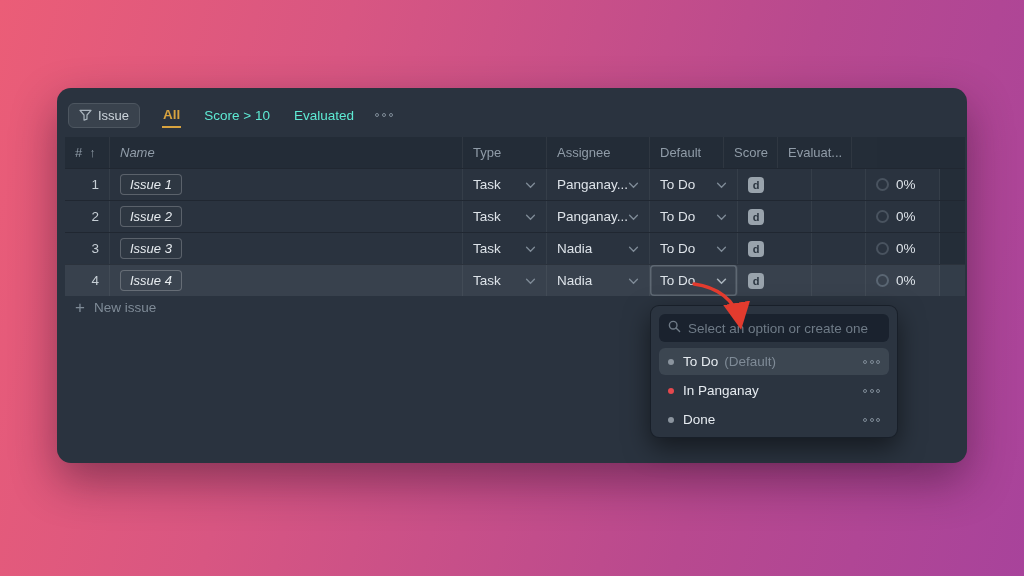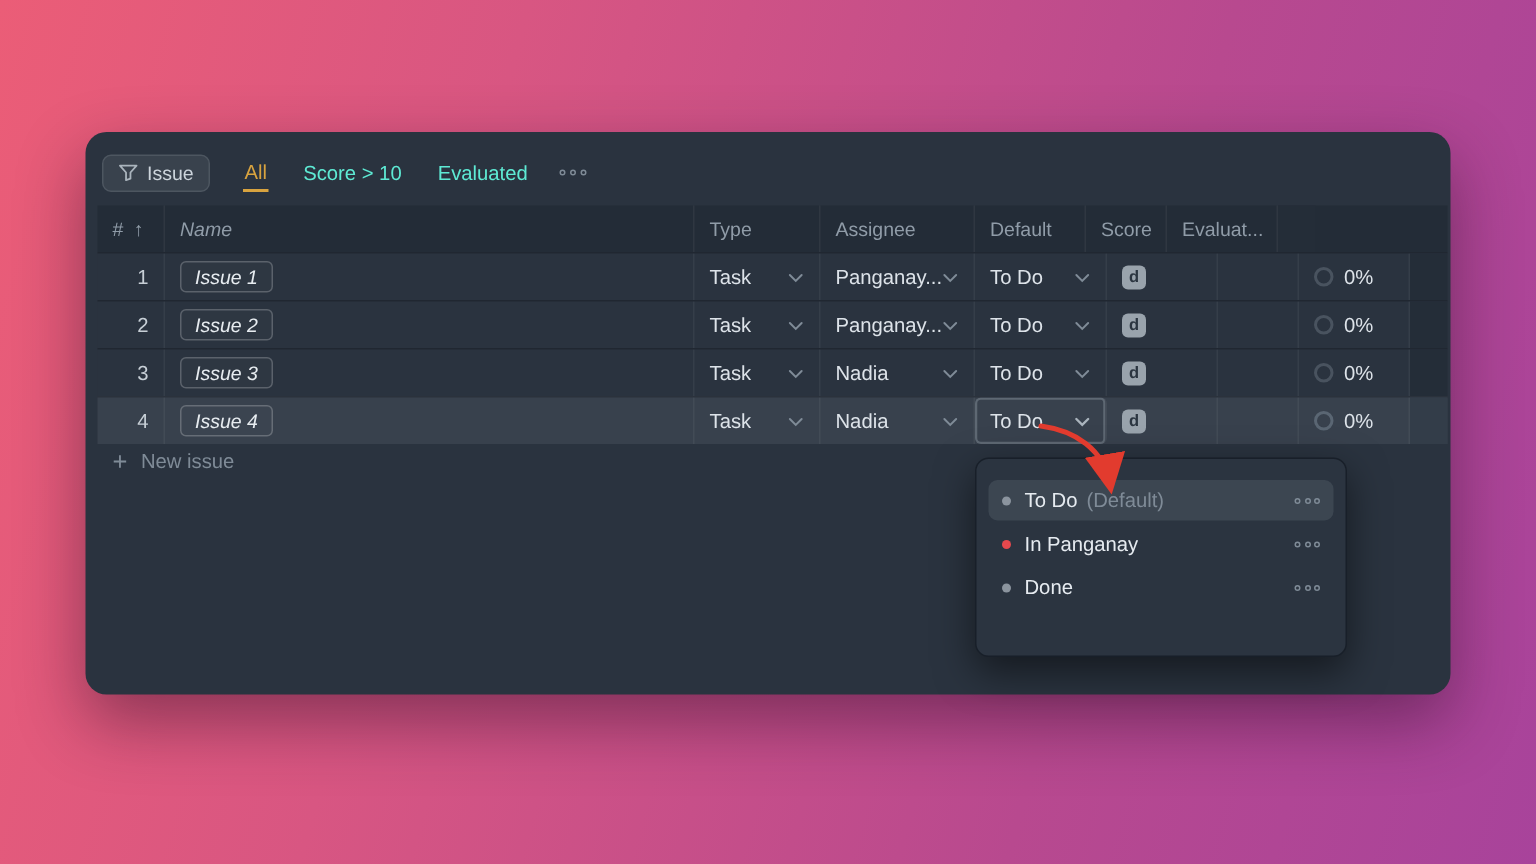--- a/index.html
+++ b/index.html
@@ -13,21 +13,21 @@
            background:#2a333f; border-radius:14px;
            box-shadow:0 18px 45px rgba(40,10,35,.45); }
 
   
   .toolbar { position:absolute; left:11px; top:14px; height:26px; display:flex; align-items:center; }
   .filter-btn { display:flex; align-items:center; gap:6px; height:25px; padding:0 10px;
                 background:#39424d; border:1px solid #4d5660; border-radius:6px;
                 color:#cdd5dc; font-size:13px; cursor:pointer; }
   .filter-btn svg { display:block; }
   .tab { margin-left:22px; font-size:13.5px; color:#5eead4; padding:4px 1px; cursor:pointer; }
-  .tab.active { color:#d8a33f; font-weight:normal; border-bottom:2px solid #d8a33f; }
+  .tab.active { color:#d8a33f; font-weight:bold; border-bottom:2px solid #d8a33f; }
   .more-icn { margin-left:20px; display:flex; gap:3px; cursor:pointer; }
   .more-icn i, .opt-more i { width:4px; height:4px; border:1px solid #7f8b97; border-radius:50%; display:block; }
 
   
   .table { position:absolute; left:8px; top:49px; width:900px; }
   .trow { display:flex; height:32px; align-items:stretch; }
   .thead { height:31px; background:#232c37; color:#909ca8; font-size:13px; }
   .cell { display:flex; align-items:center; padding:0 10px;
           border-right:1px solid rgba(255,255,255,.055); color:#dde3e9; font-size:13.5px; }
   .c-num  { width:45px;  justify-content:flex-end; color:#c7cfd6; }
@@ -256,20 +256,29 @@
       </div>
     </div>
 
     <div class="new-issue">
       <span class="plus">+</span>
       <span>New issue</span>
     </div>
   </div>
 
   <div class="popup">
+    <div class="search">
+      <span>
+        <svg width="13" height="13" viewBox="0 0 13 13" fill="none" stroke="#6f7b87" stroke-width="1.4" stroke-linecap="round">
+          <circle cx="5.2" cy="5.2" r="3.8"></circle>
+            <path d="M8.3 8.3 L11.6 11.6"></path>
+        </svg>
+      </span>
+      <input type="text" placeholder="Select an option or create one" style="">
+    </div>
     <div class="opts">
       <div class="opt sel">
         <span class="dot"></span>
         <span class="opt-label">To Do</span>
         <span class="opt-suffix">(Default)</span>
         <span class="opt-more">
             <i></i>
             <i></i>
             <i></i>
           </span>

